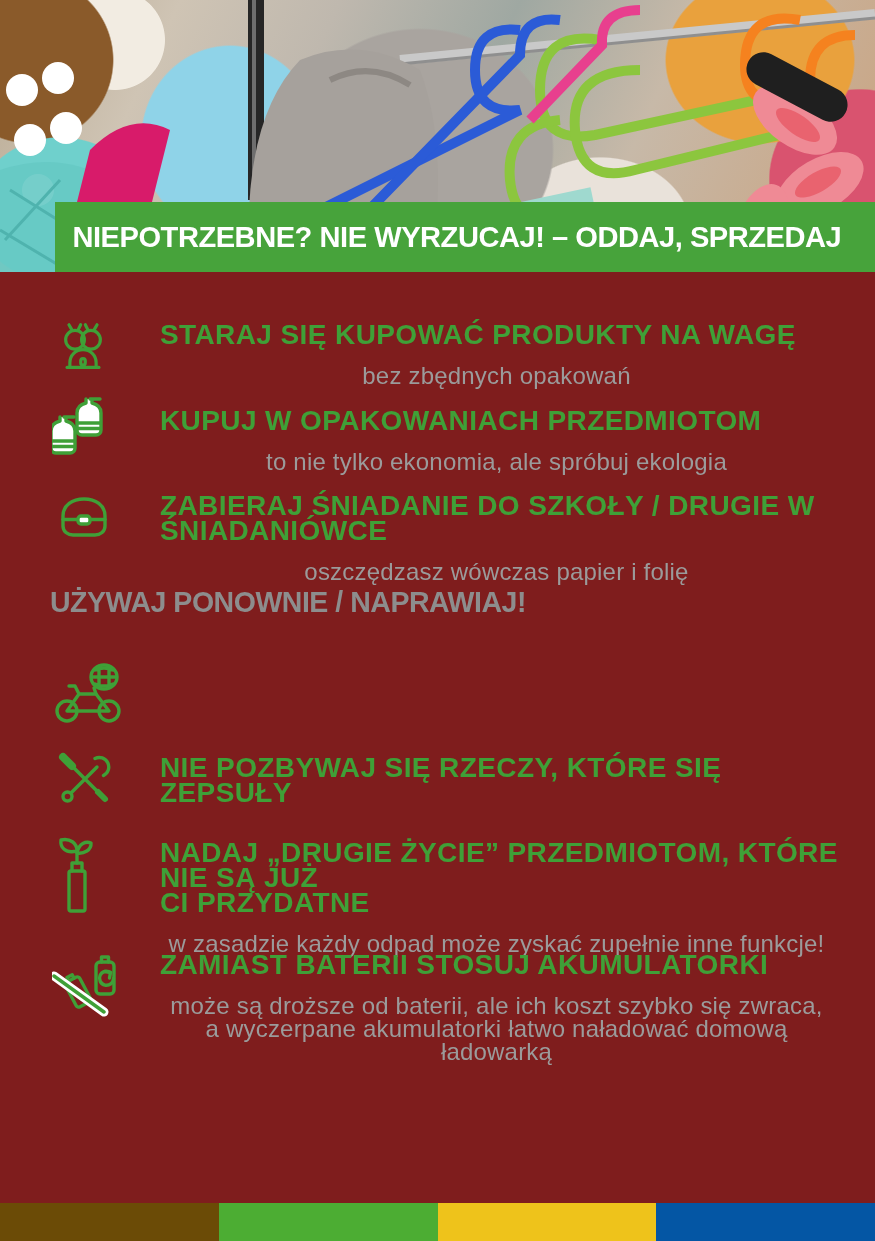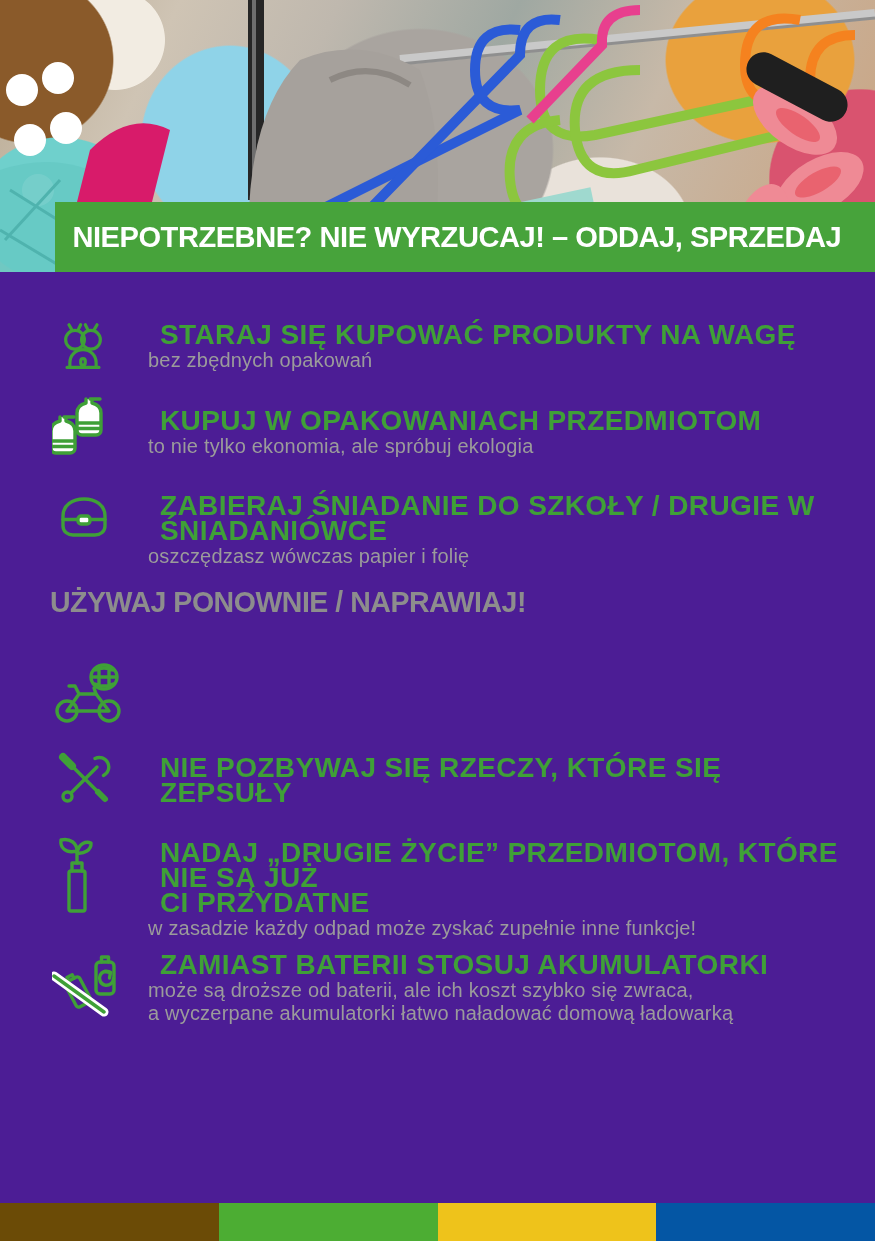--- a/index.html
+++ b/index.html
@@ -1,16 +1,16 @@
 <!DOCTYPE html>
 <html><head>
 <meta charset="utf-8">
 <style>
   html,body{margin:0;padding:0;background:#ffffff;}
-  .page{position:relative;width:875px;height:1241px;background:#4c1d95;overflow:hidden;
+  .page{position:relative;width:875px;height:1241px;background:#7f1d1d;overflow:hidden;
         font-family:"Liberation Sans",sans-serif;}
 
   
   .photo{position:absolute;left:0;top:0;width:875px;height:272px;overflow:hidden;
          background:
            radial-gradient(140px 120px at 60px 210px,#6fd0cc 0 60%,transparent 61%),
            radial-gradient(150px 150px at 30px 60px,#8a5a2a 0 55%,transparent 56%),
            radial-gradient(90px 90px at 115px 40px,#f2ece2 0 55%,transparent 56%),
            radial-gradient(160px 170px at 230px 140px,#8fd3e8 0 55%,transparent 56%),
            radial-gradient(220px 200px at 420px 150px,#a9a49f 0 60%,transparent 61%),
@@ -26,22 +26,22 @@
   .banner-title{color:#ffffff;font-weight:bold;font-size:30px;letter-spacing:-.5px;
                 padding-left:18px;white-space:nowrap;transform:scaleX(.97);transform-origin:left center;}
 
   
   .tip-row{position:absolute;left:52px;right:30px;display:flex;align-items:flex-start;}
   .icon-box{width:96px;flex:none;display:flex;justify-content:flex-start;}
   .icon-box svg{display:block;}
   .tip-text{flex:1;}
   .tip-title{color:#3fa037;font-weight:bold;font-size:28px;line-height:25px;
              letter-spacing:.4px;white-space:pre-line;margin-left:12px;}
-  .tip-sub{color:#9b9b9b;font-size:20px;line-height:23px;margin-top:2px;
-           letter-spacing:.2px;white-space:pre-line;}
+  .tip-sub{color:#9b9b9b;font-size:24px;line-height:23px;margin-top:17px;
+           letter-spacing:.2px;white-space:pre-line;text-align:center;}
 
   
   .section-heading{position:absolute;left:50px;top:585px;color:#8d8d8d;font-weight:bold;
                    font-size:30px;letter-spacing:-.5px;transform:scaleX(.95);
                    transform-origin:left center;white-space:nowrap;}
 
   
   .footer-bar{position:absolute;left:0;top:1203px;width:875px;height:38px;display:flex;}
   .footer-seg{flex:1;height:100%;}
 

